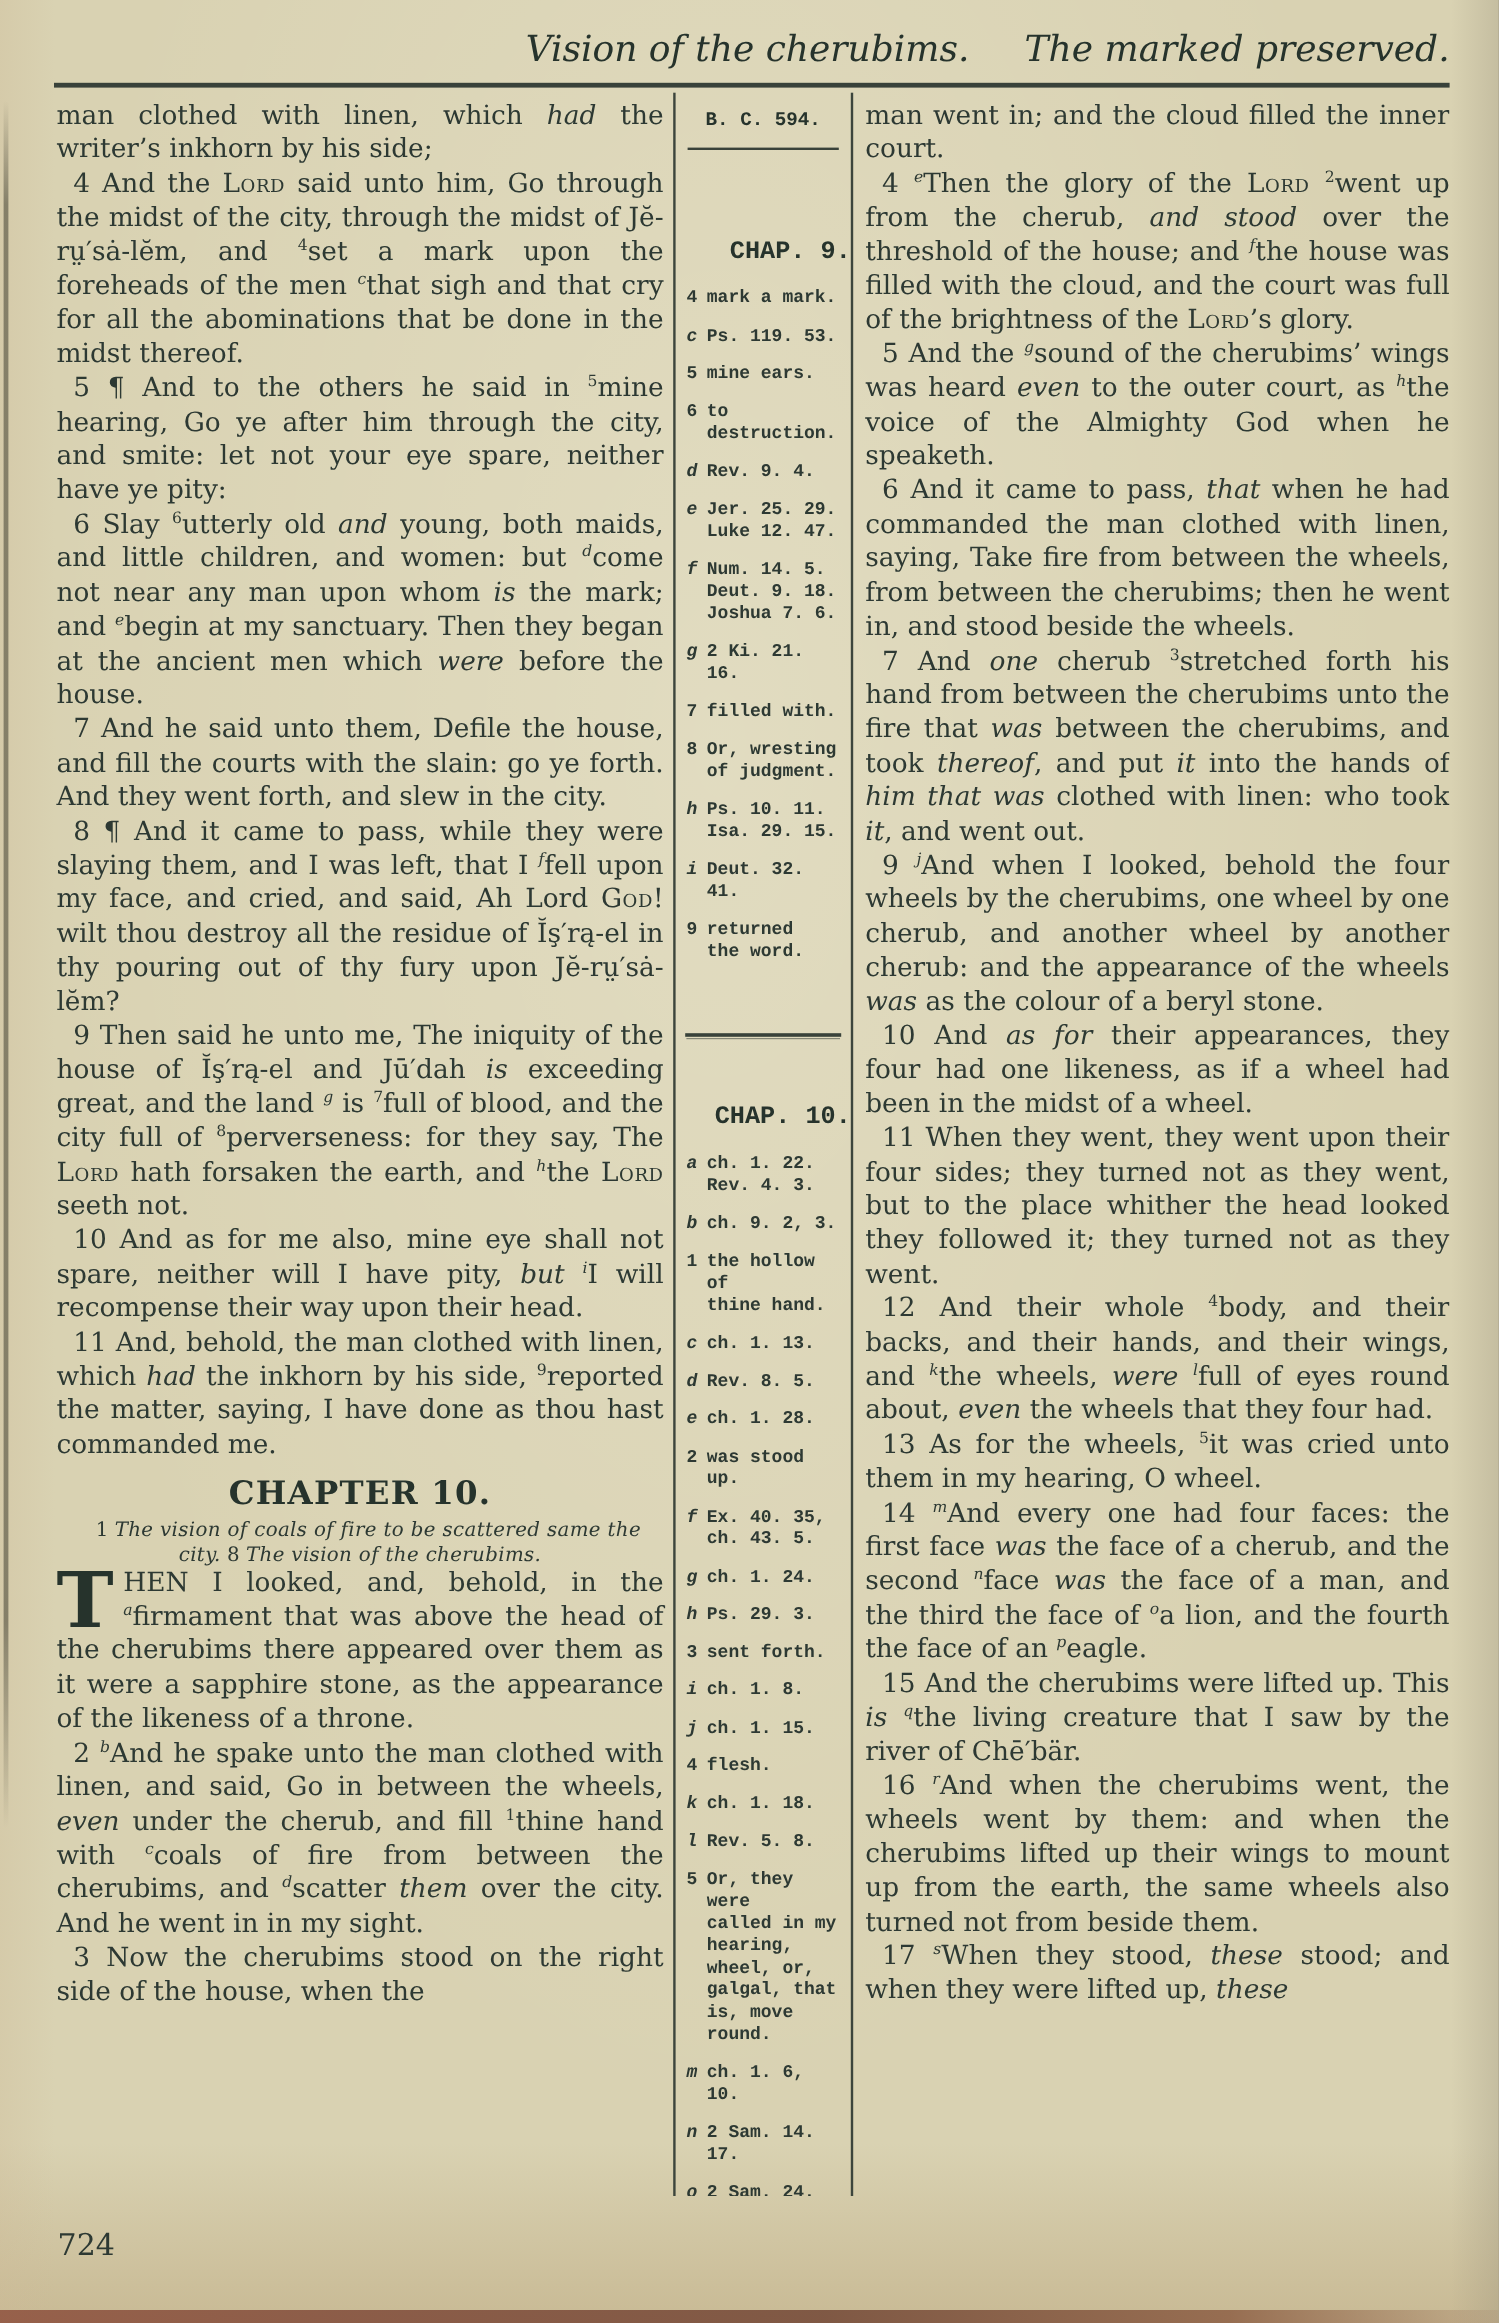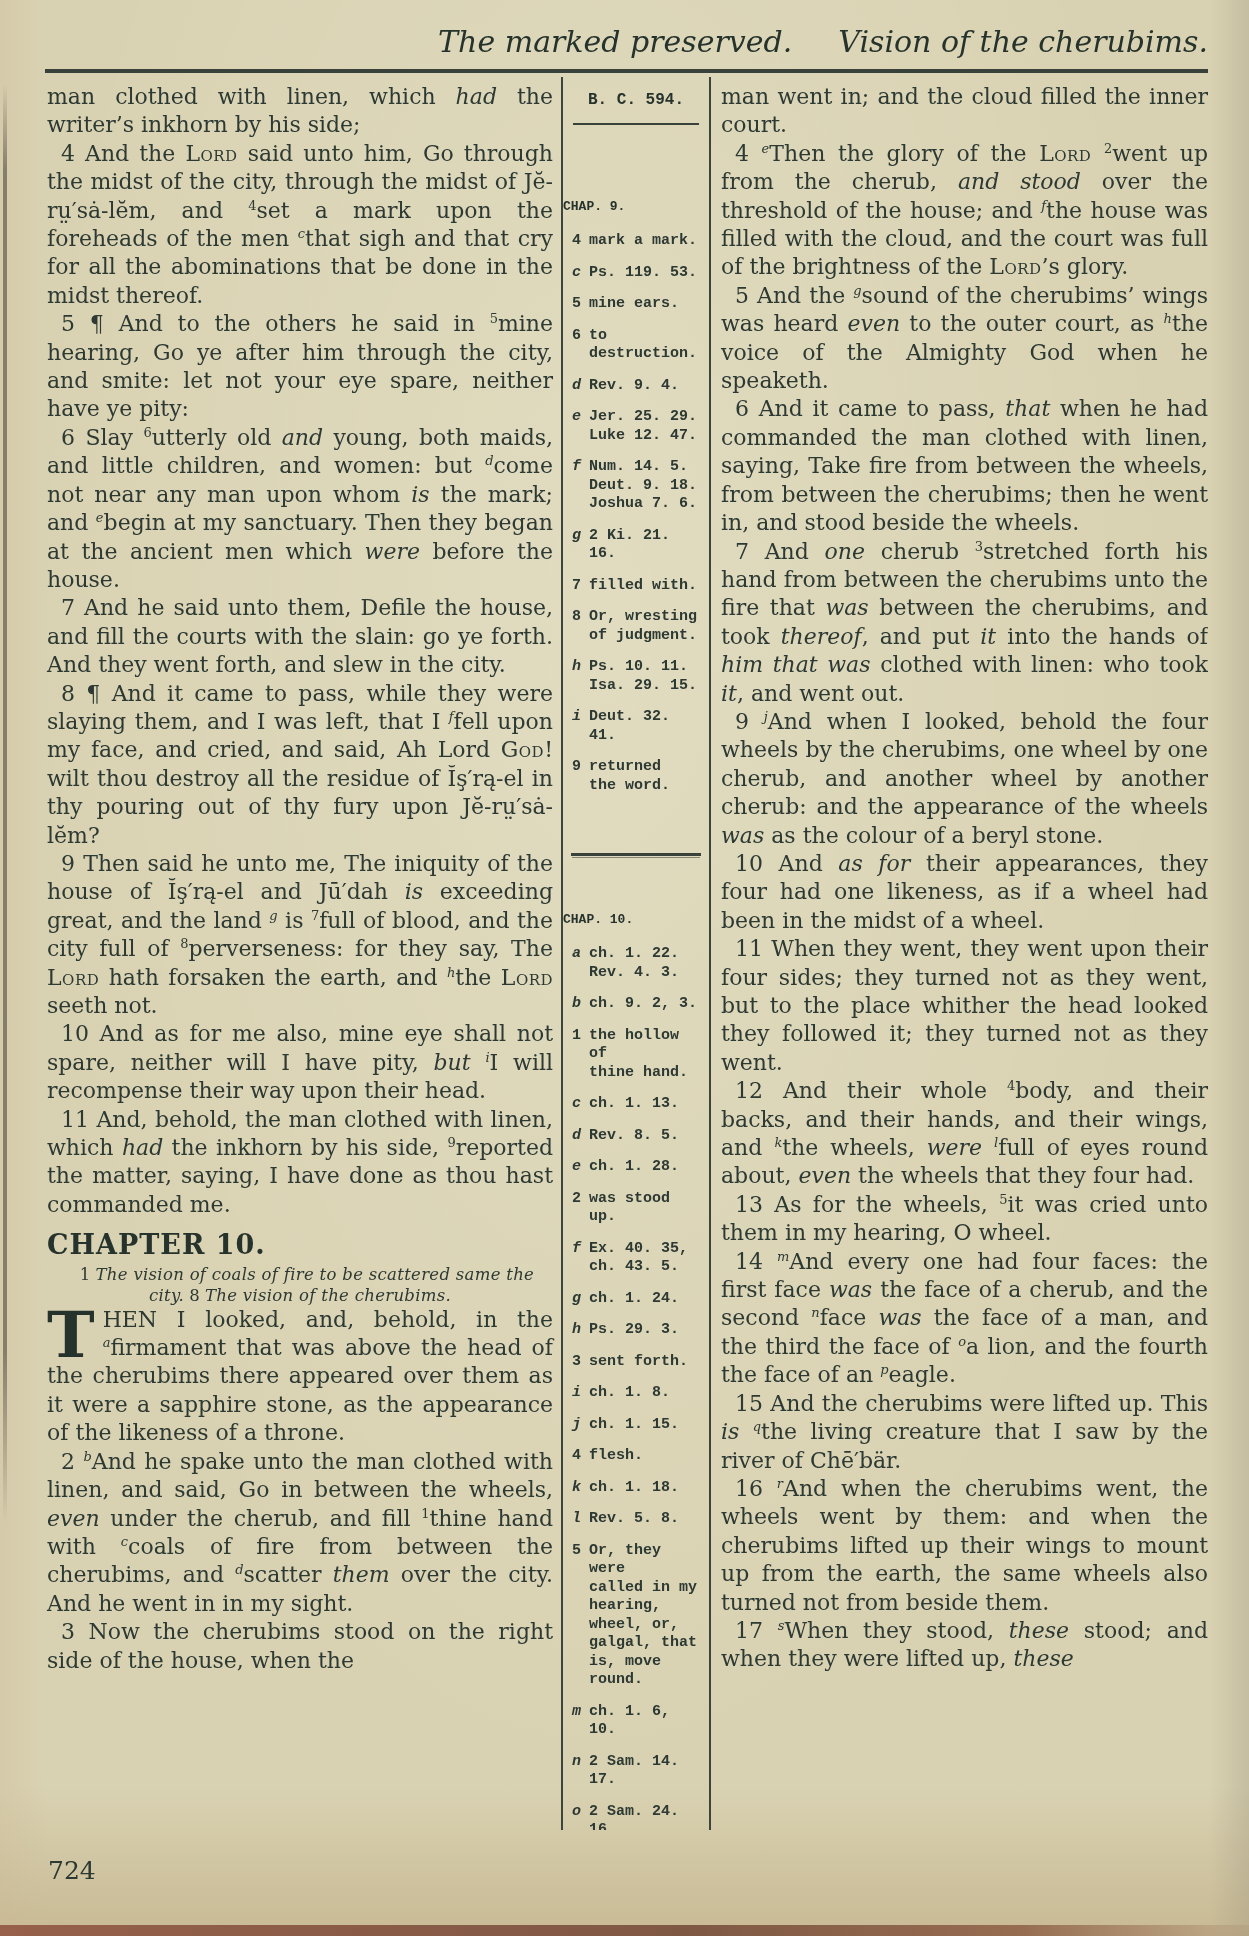--- a/index.html
+++ b/index.html
@@ -35,50 +35,50 @@
   
   .columns{position:absolute;top:77px;left:45px;width:1163px;height:1753px;display:flex;overflow:hidden;}
   .col-left{width:506px;padding:6px 8px 0 2px;overflow:hidden;}
   .col-mid{width:146px;flex:none;border-left:2px solid #3c453c;border-right:2px solid #3c453c;overflow:hidden;padding-top:8px;font-family:Liberation Mono, monospace;}
   .col-right{flex:1;padding:6px 0 0 10px;overflow:hidden;}
   .col-left, .col-right{
     font-size:22px;line-height:28.4px;text-align:justify;
   }
   p.verse{margin:0;text-indent:14px;}
   p.verse.cont{text-indent:0;}
-  .chap-head{text-align:left;font-weight:bold;font-size:27px;letter-spacing:1px;margin:12px 0 4px;text-indent:0;color:#26332c;}
+  .chap-head{text-align:center;font-weight:bold;font-size:27px;letter-spacing:1px;margin:12px 0 4px;text-indent:0;color:#26332c;}
   .summary{font-size:16.5px;line-height:21px;text-align:center;margin:0 0 6px;text-indent:0;}
   .summary i{letter-spacing:.3px;}
   .dropcap{float:left;font-size:64px;line-height:50px;font-weight:bold;padding:4px 8px 0 0;color:#26332c;}
   sup{font-size:13px;line-height:0;vertical-align:super;}
   sup.it{font-style:italic;}
   .sc{font-variant:small-caps;letter-spacing:.5px;}
   
   .bc{font-weight:bold;font-size:16px;text-align:center;margin-top:6px;color:#26332c;}
   .bc-rule{height:2px;background:#39423a;margin:14px 10px 0;}
-  .chap{font-weight:bold;font-size:13px;text-align:left;color:#26332c;margin:0 0 18px;}
+  .chap{font-weight:bold;font-size:21px;text-align:right;color:#26332c;margin:0 0 18px;}
   .chap.gap-top{margin-top:74px;}
   .ref{display:flex;font-size:15px;line-height:18.5px;font-weight:bold;margin:0 4px 13px 9px;text-align:left;color:#2d3933;}
   .ref .rm{width:17px;flex:none;}
   .ref .rm.it{font-style:italic;}
   .ref .rt{flex:1;}
   .lrule{height:3px;background:#39423a;margin:58px 8px 56px;box-shadow:0 3px 0 -1px rgba(57,66,58,.55);}
   
   .folio{position:absolute;top:1856px;left:48px;width:506px;font-size:25px;font-weight:normal;color:#2d3933;}
 </style>
 </head>
 <body>
 
 <div class="page">
   <div class="gutter-line"></div>
 
   <div class="header">
     <span class="runnings">
+      <span>Vision of the cherubims.</span>
       <span>The marked preserved.</span>
-      <span>Vision of the cherubims.</span>
     </span>
   </div>
   <div class="top-rule"></div>
 
   <div class="columns">
     <div class="col-left" id="col-left">
         <p class="verse cont">man clothed with linen, which <i>had</i> the writer’s inkhorn by his side;</p>
         <p class="verse">4 And the <span class="sc">Lord</span> said unto him, Go through the midst of the city, through the midst of Jĕ-rṳ′sȧ-lĕm, and <sup>4</sup>set a mark upon the foreheads of the men <sup class="it">c</sup>that sigh and that cry for all the abominations that be done in the midst thereof.</p>
         <p class="verse">5 ¶ And to the others he said in <sup>5</sup>mine hearing, Go ye after him through the city, and smite: let not your eye spare, neither have ye pity:</p>
         <p class="verse">6 Slay <sup>6</sup>utterly old <i>and</i> young, both maids, and little children, and women: but <sup class="it">d</sup>come not near any man upon whom <i>is</i> the mark; and <sup class="it">e</sup>begin at my sanctuary. Then they began at the ancient men which <i>were</i> before the house.</p>

